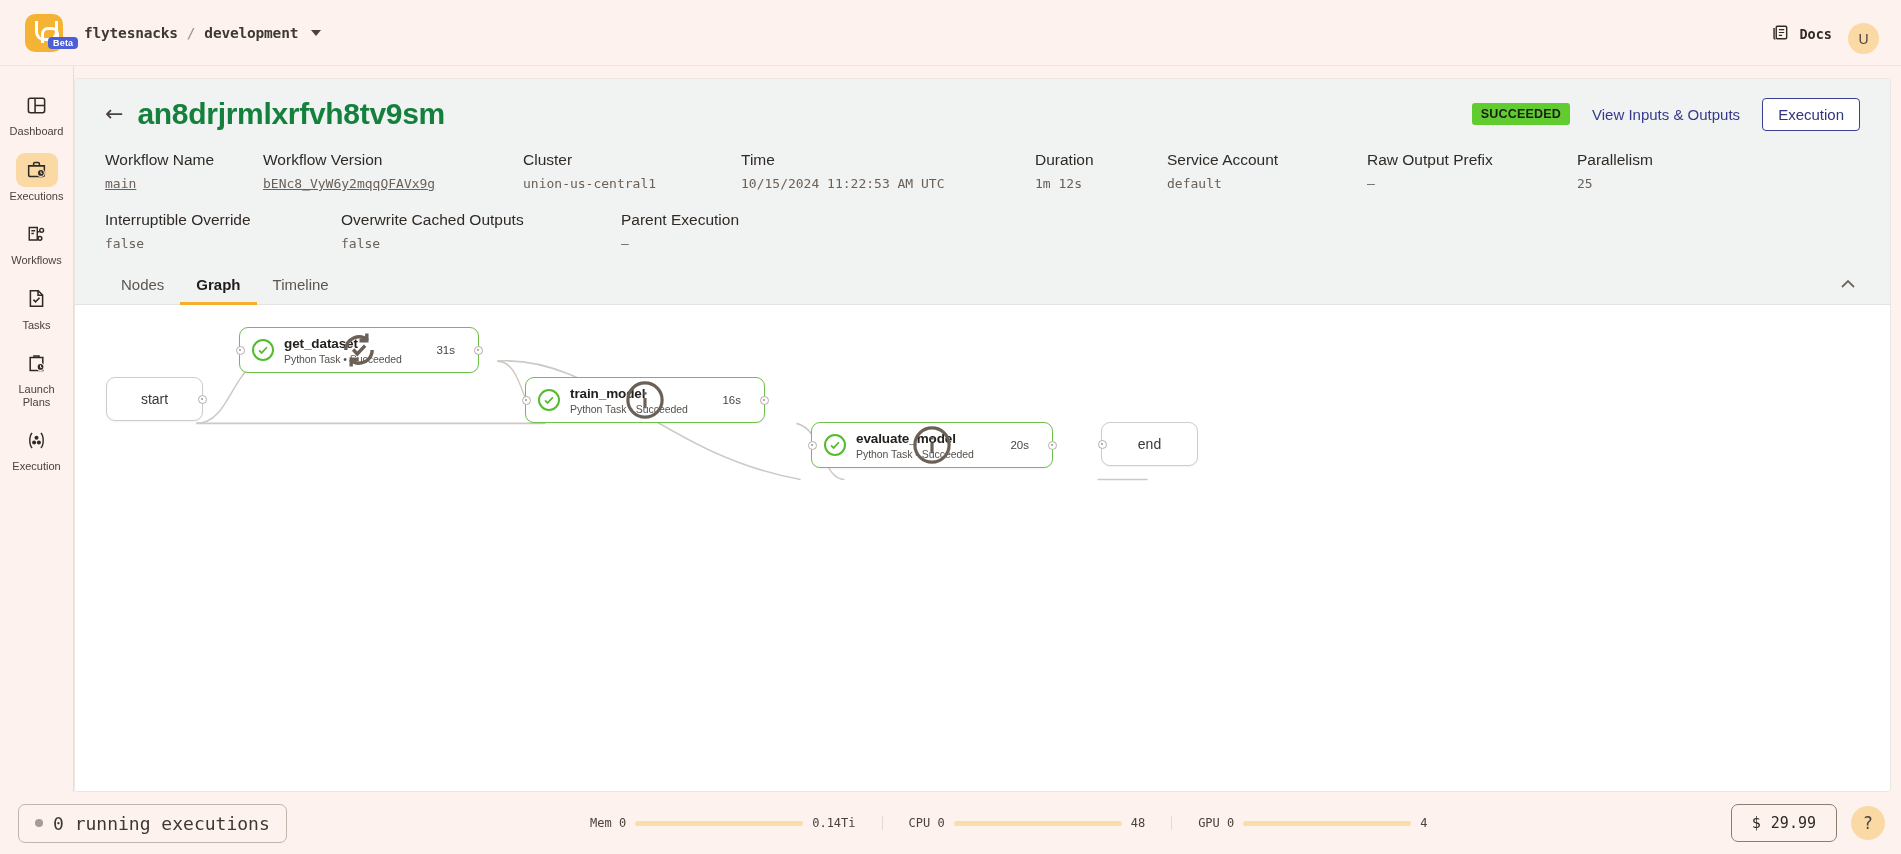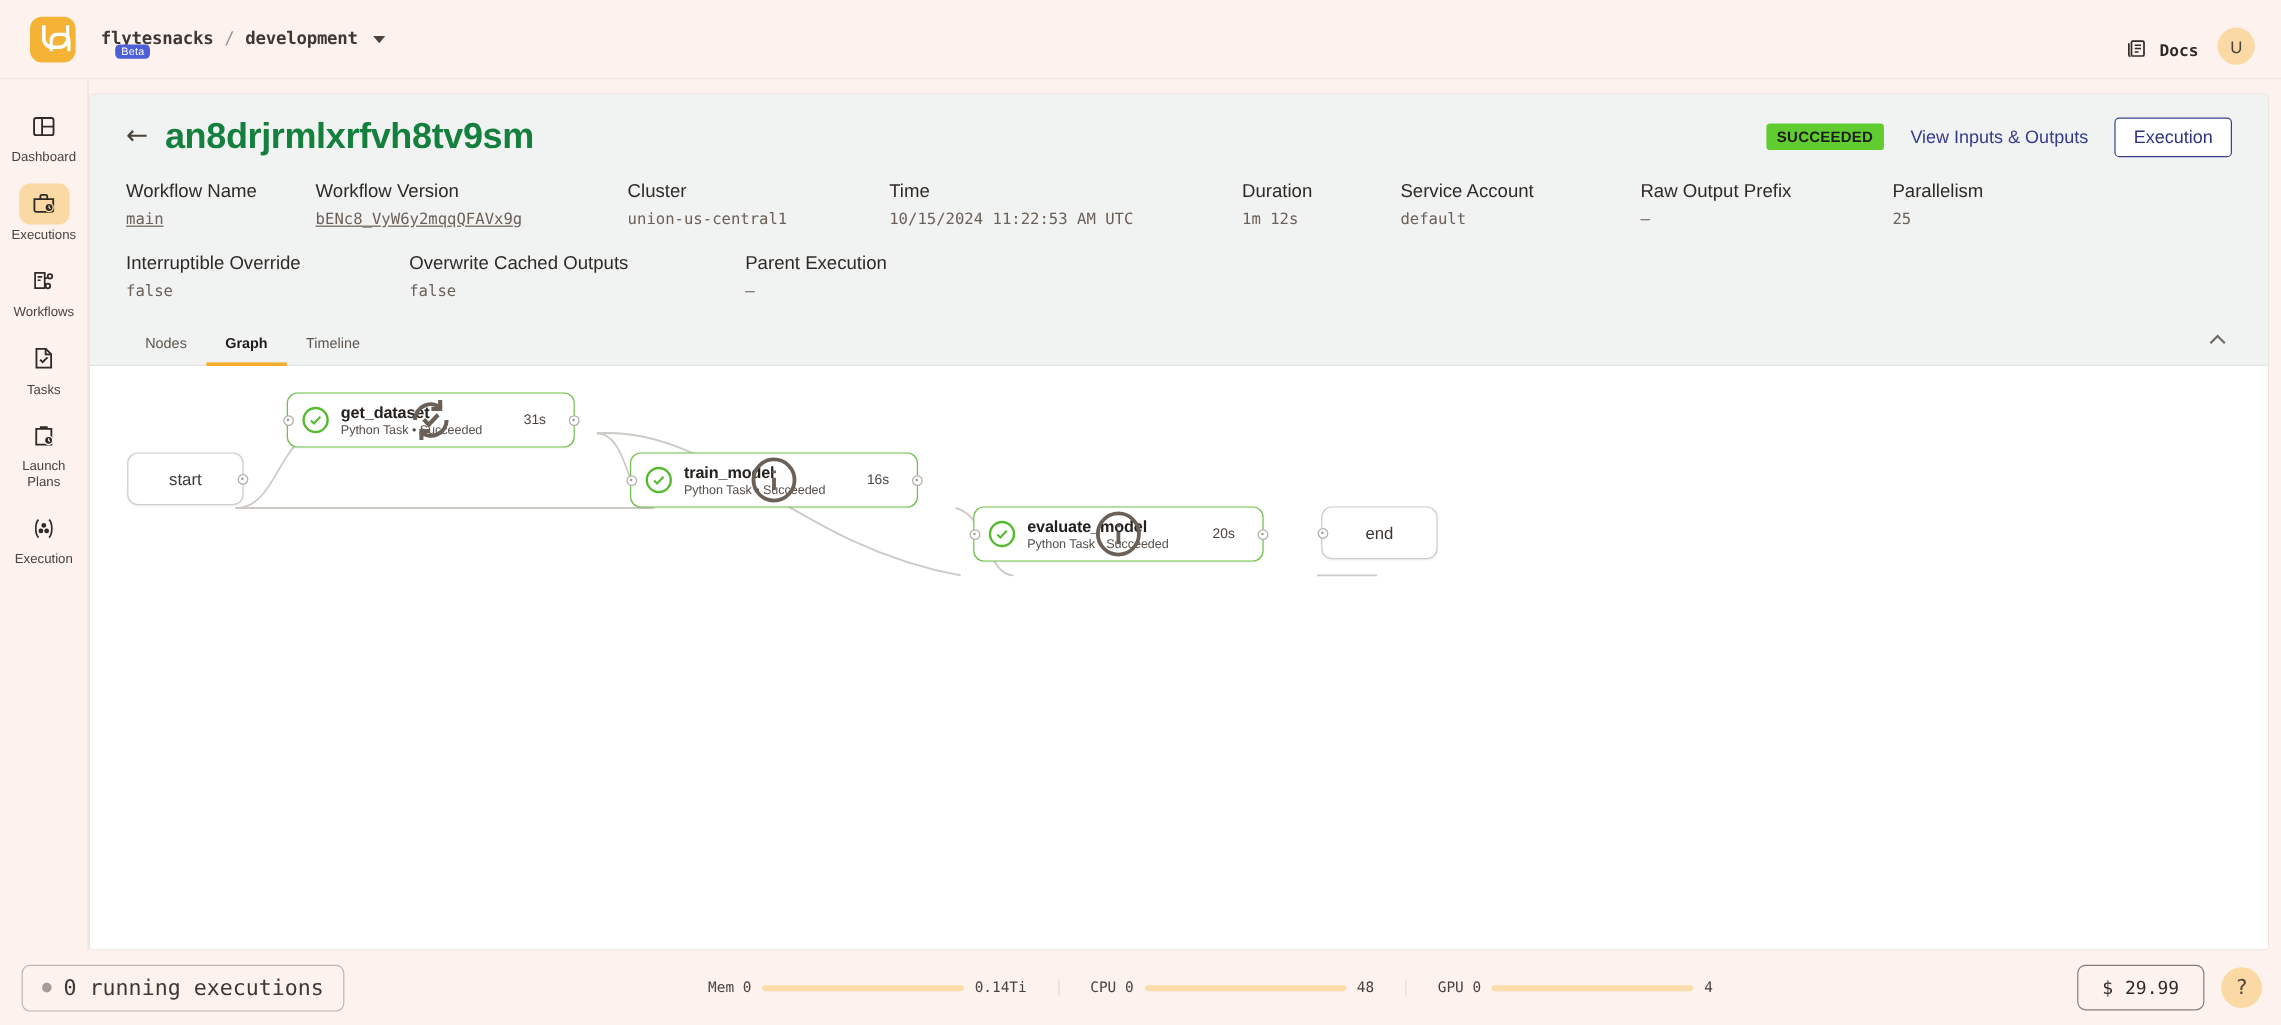--- a/index.html
+++ b/index.html
@@ -30,34 +30,34 @@
     width: 17px; height: 17px; border: 3.5px solid #fff; border-top: none;
     border-radius: 0 0 9px 9px;
   }
   .logo-box::after {
     content: ""; position: absolute; left: 16px; top: 13px;
     width: 12px; height: 13px; border: 3.5px solid #fff; border-bottom: none;
     border-radius: 7px 7px 0 0;
   }
   .beta-chip {
     position: absolute; left: 30px; bottom: 3px;
-    background: #4c5fd7; color: #fff; font-size: 9px; font-weight: normal;
-    padding: 1px 5px; border-radius: 4px; letter-spacing: .2px; margin-left: 48px;
+    background: #4c5fd7; color: #fff; font-size: 9px; font-weight: bold;
+    padding: 1px 5px; border-radius: 4px; letter-spacing: .2px;
   }
   .breadcrumb {
     margin-left: 14px; display: flex; align-items: center; gap: 9px;
     font-family: "DejaVu Sans Mono", monospace;
     font-size: 14.5px; color: #3d3833; font-weight: bold; letter-spacing: -0.2px;
   }
   .breadcrumb .slash { color: #9b938c; font-weight: normal; }
   .caret-down {
     width: 0; height: 0; border-left: 5px solid transparent; border-right: 5px solid transparent;
     border-top: 6px solid #4a423c; margin-left: 4px;
   }
-  .topbar-right { margin-left: auto; display: flex; align-items: flex-end; gap: 16px; margin-top: 12px; }
+  .topbar-right { margin-left: auto; display: flex; align-items: flex-start; gap: 16px; margin-top: 12px; }
   .docs-link { display: flex; align-items: center; gap: 9px; font-family: "DejaVu Sans Mono", monospace;
     font-size: 13.5px; font-weight: bold; color: #2f2a25; cursor: pointer; }
   .avatar {
     width: 31px; height: 31px; border-radius: 50%; background: #fbd9a5;
     display: flex; align-items: center; justify-content: center;
     font-size: 14px; color: #4a423c; font-family: "Liberation Sans", sans-serif;
   }
 
   
   .body-row { flex: 1; display: flex; min-height: 0; }
@@ -115,21 +115,21 @@
   }
   .meta-value.link { color: #6b6057; text-decoration: underline; cursor: pointer; }
   .meta-grid2 { display: flex; margin-top: 20px; }
 
   
   .tabs-row {
     display: flex; align-items: flex-end; background: #f1f3f2;
     padding: 0 26px 0 30px; border-bottom: 1px solid #e2e4e3;
   }
   .tab {
-    padding: 10px 16px 9px; font-size: 12px; color: #5d564f; cursor: pointer;
+    padding: 10px 16px 9px; font-size: 15px; color: #5d564f; cursor: pointer;
     border-bottom: 3px solid transparent; margin-bottom: -1px;
   }
   .tab.active { color: #1f1c1a; font-weight: bold; border-bottom-color: #f5ad2e; }
   .tabs-spacer { flex: 1; }
   .collapse-chevron { padding: 10px 8px 11px; cursor: pointer; color: #6e6862; }
 
   
   .graph-canvas { position: relative; flex: 1; background: #fff; min-height: 0; overflow: hidden; }
   .graph-canvas svg { position: absolute; inset: 0; width: 100%; height: 100%; }
 

